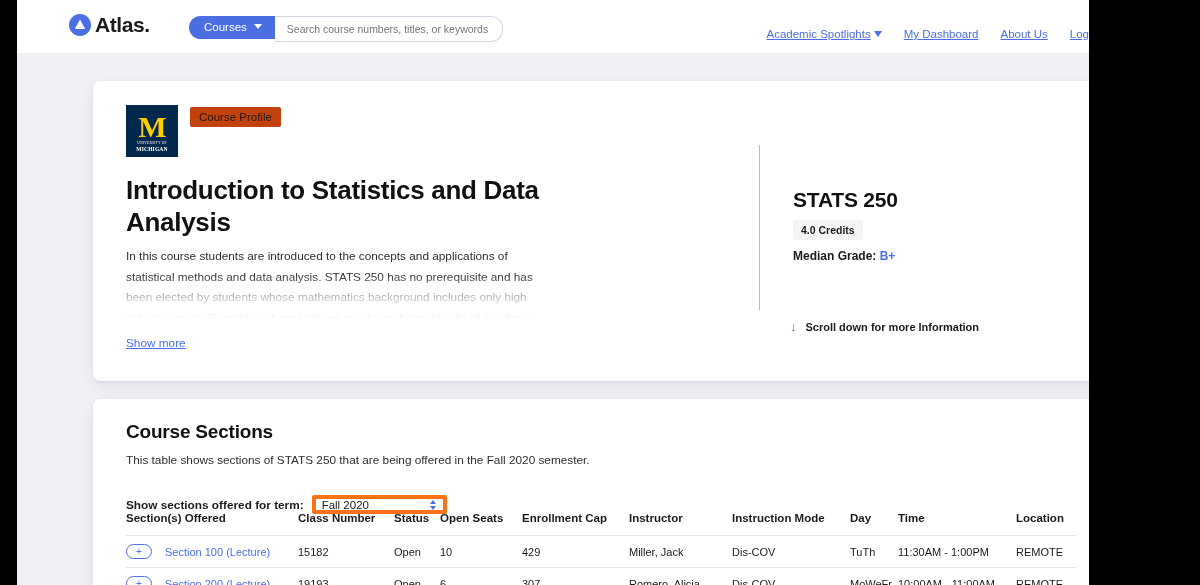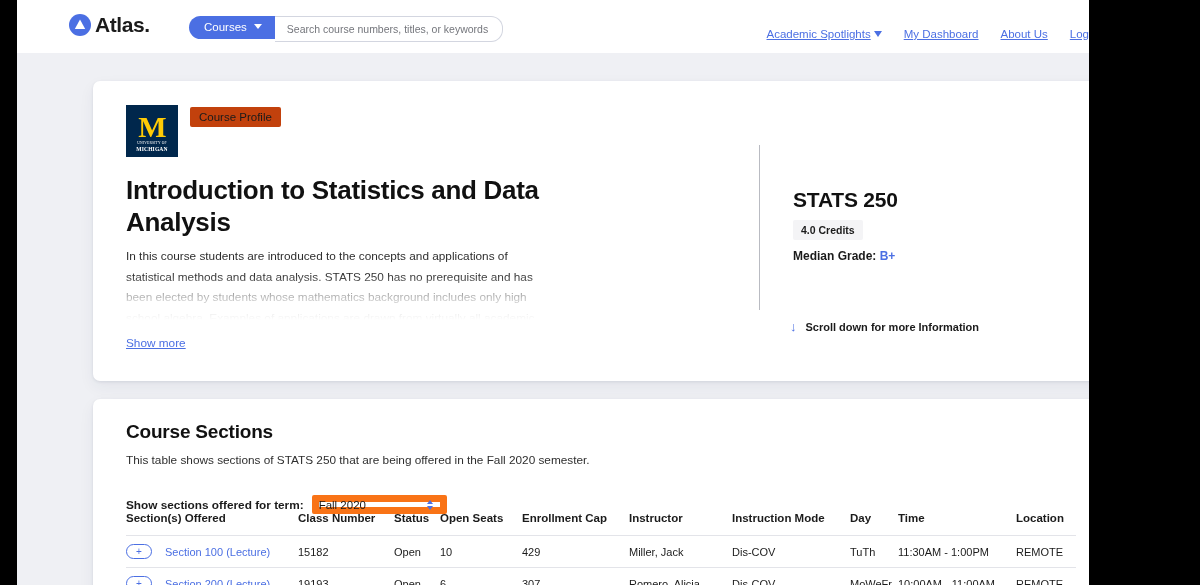--- a/index.html
+++ b/index.html
@@ -319,26 +319,26 @@
   }
   .term-label {
     font-size: 11.8px;
     font-weight: bold;
     color: #1b1b1b;
   }
   .term-select {
     position: relative;
     width: 135px;
     height: 19px;
-    border: 7px solid #f97316;
+    border: 4px solid #f97316;
     border-radius: 2px;
     background: #ffffff;
     display: flex;
     align-items: center;
-    padding: 0 0;
+    padding: 0 6px;
     font-size: 11.5px;
     color: #1b1b1b;
     cursor: pointer;
   }
   .select-arrows {
     position: absolute;
     right: 7px; top: 50%;
     transform: translateY(-50%);
     display: flex;
     flex-direction: column;

